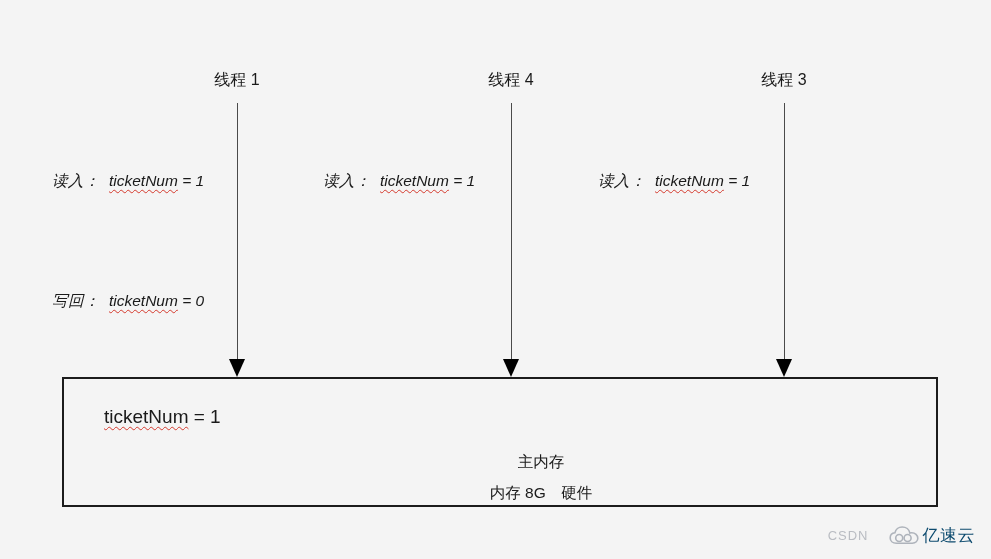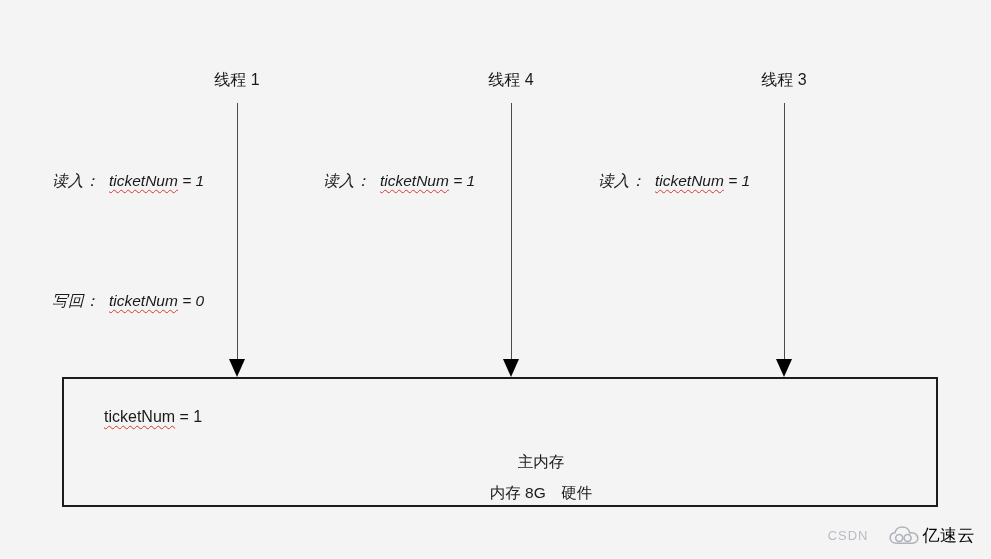--- a/index.html
+++ b/index.html
@@ -74,21 +74,21 @@
     width: 876px;
     height: 130px;
     border: 2px solid #1c1c1c;
     background: #f4f4f4;
     box-sizing: border-box;
   }
   #memory-var {
     position: absolute;
     left: 104px;
     top: 407px;
-    font-size: 16px;
+    font-size: 19px;
     line-height: 20px;
     white-space: nowrap;
     color: #1a1a1a;
   }
   .mem-caption {
     position: absolute;
     font-size: 15.5px;
     line-height: 22px;
     white-space: nowrap;
     color: #1a1a1a;
@@ -110,21 +110,21 @@
     color: #b9bcc2;
     font-family: "Liberation Sans", sans-serif;
   }
   #watermark-brand {
     display: flex;
     align-items: center;
     gap: 4px;
   }
   #watermark-brand-text {
     font-size: 17px;
-    color: #000000;
+    color: #0c4a6e;
     letter-spacing: 0.5px;
   }
   .cloud-icon {
     display: block;
   }
 </style>
 </head>
 <body>
 
 <div id="canvas">

